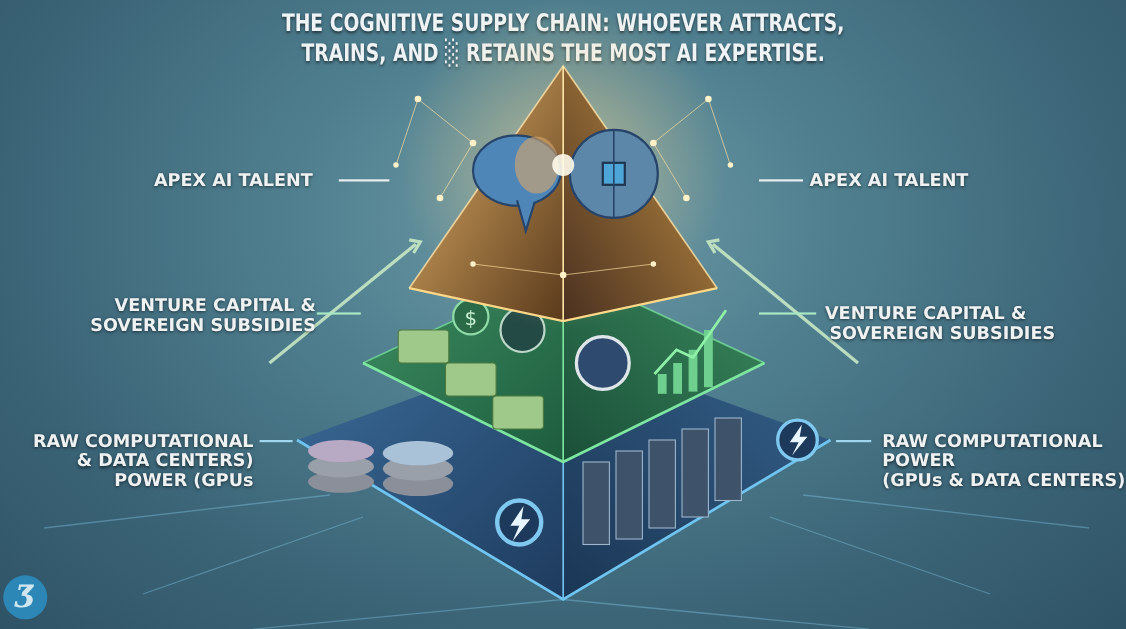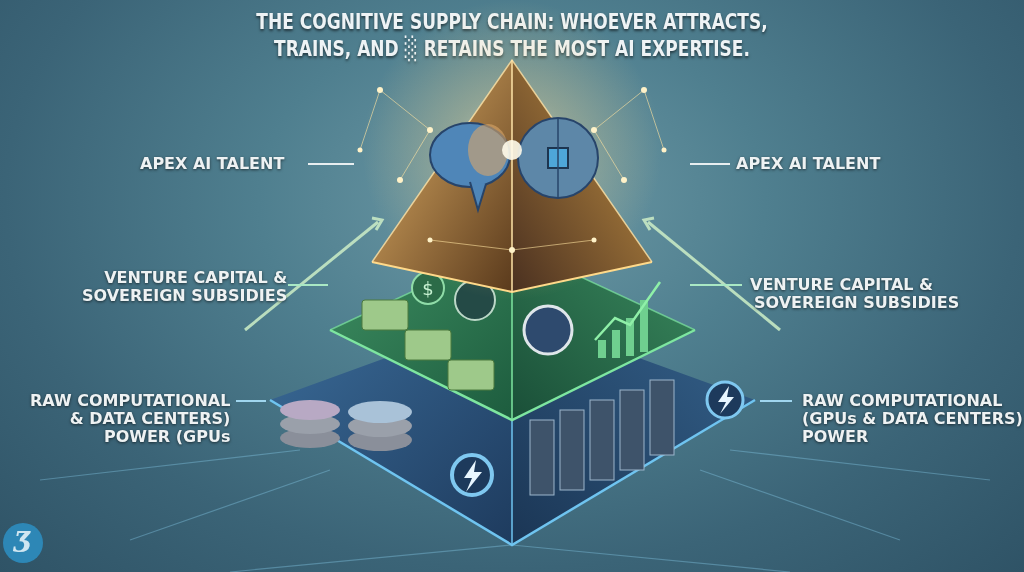--- a/index.html
+++ b/index.html
@@ -199,17 +199,17 @@
 
 <div class="leader" style="left:690px;top:284px;width:52px;background:#a9e8c4;"></div>
 <div class="label" style="left:750px;top:276px;">
   <div>VENTURE CAPITAL &amp;</div>
   <div style="padding-left:4px">SOVEREIGN SUBSIDIES</div>
 </div>
 
 <div class="leader" style="left:760px;top:400px;width:32px;background:#a0d6ef;"></div>
 <div class="label" style="left:802px;top:392px;">
   <div>RAW COMPUTATIONAL</div>
+  <div>POWER</div>
   <div>(GPUs &amp; DATA CENTERS)</div>
-  <div>POWER</div>
 </div>
 
 <div class="logo">Ʒ</div>
 
 </body></html>

